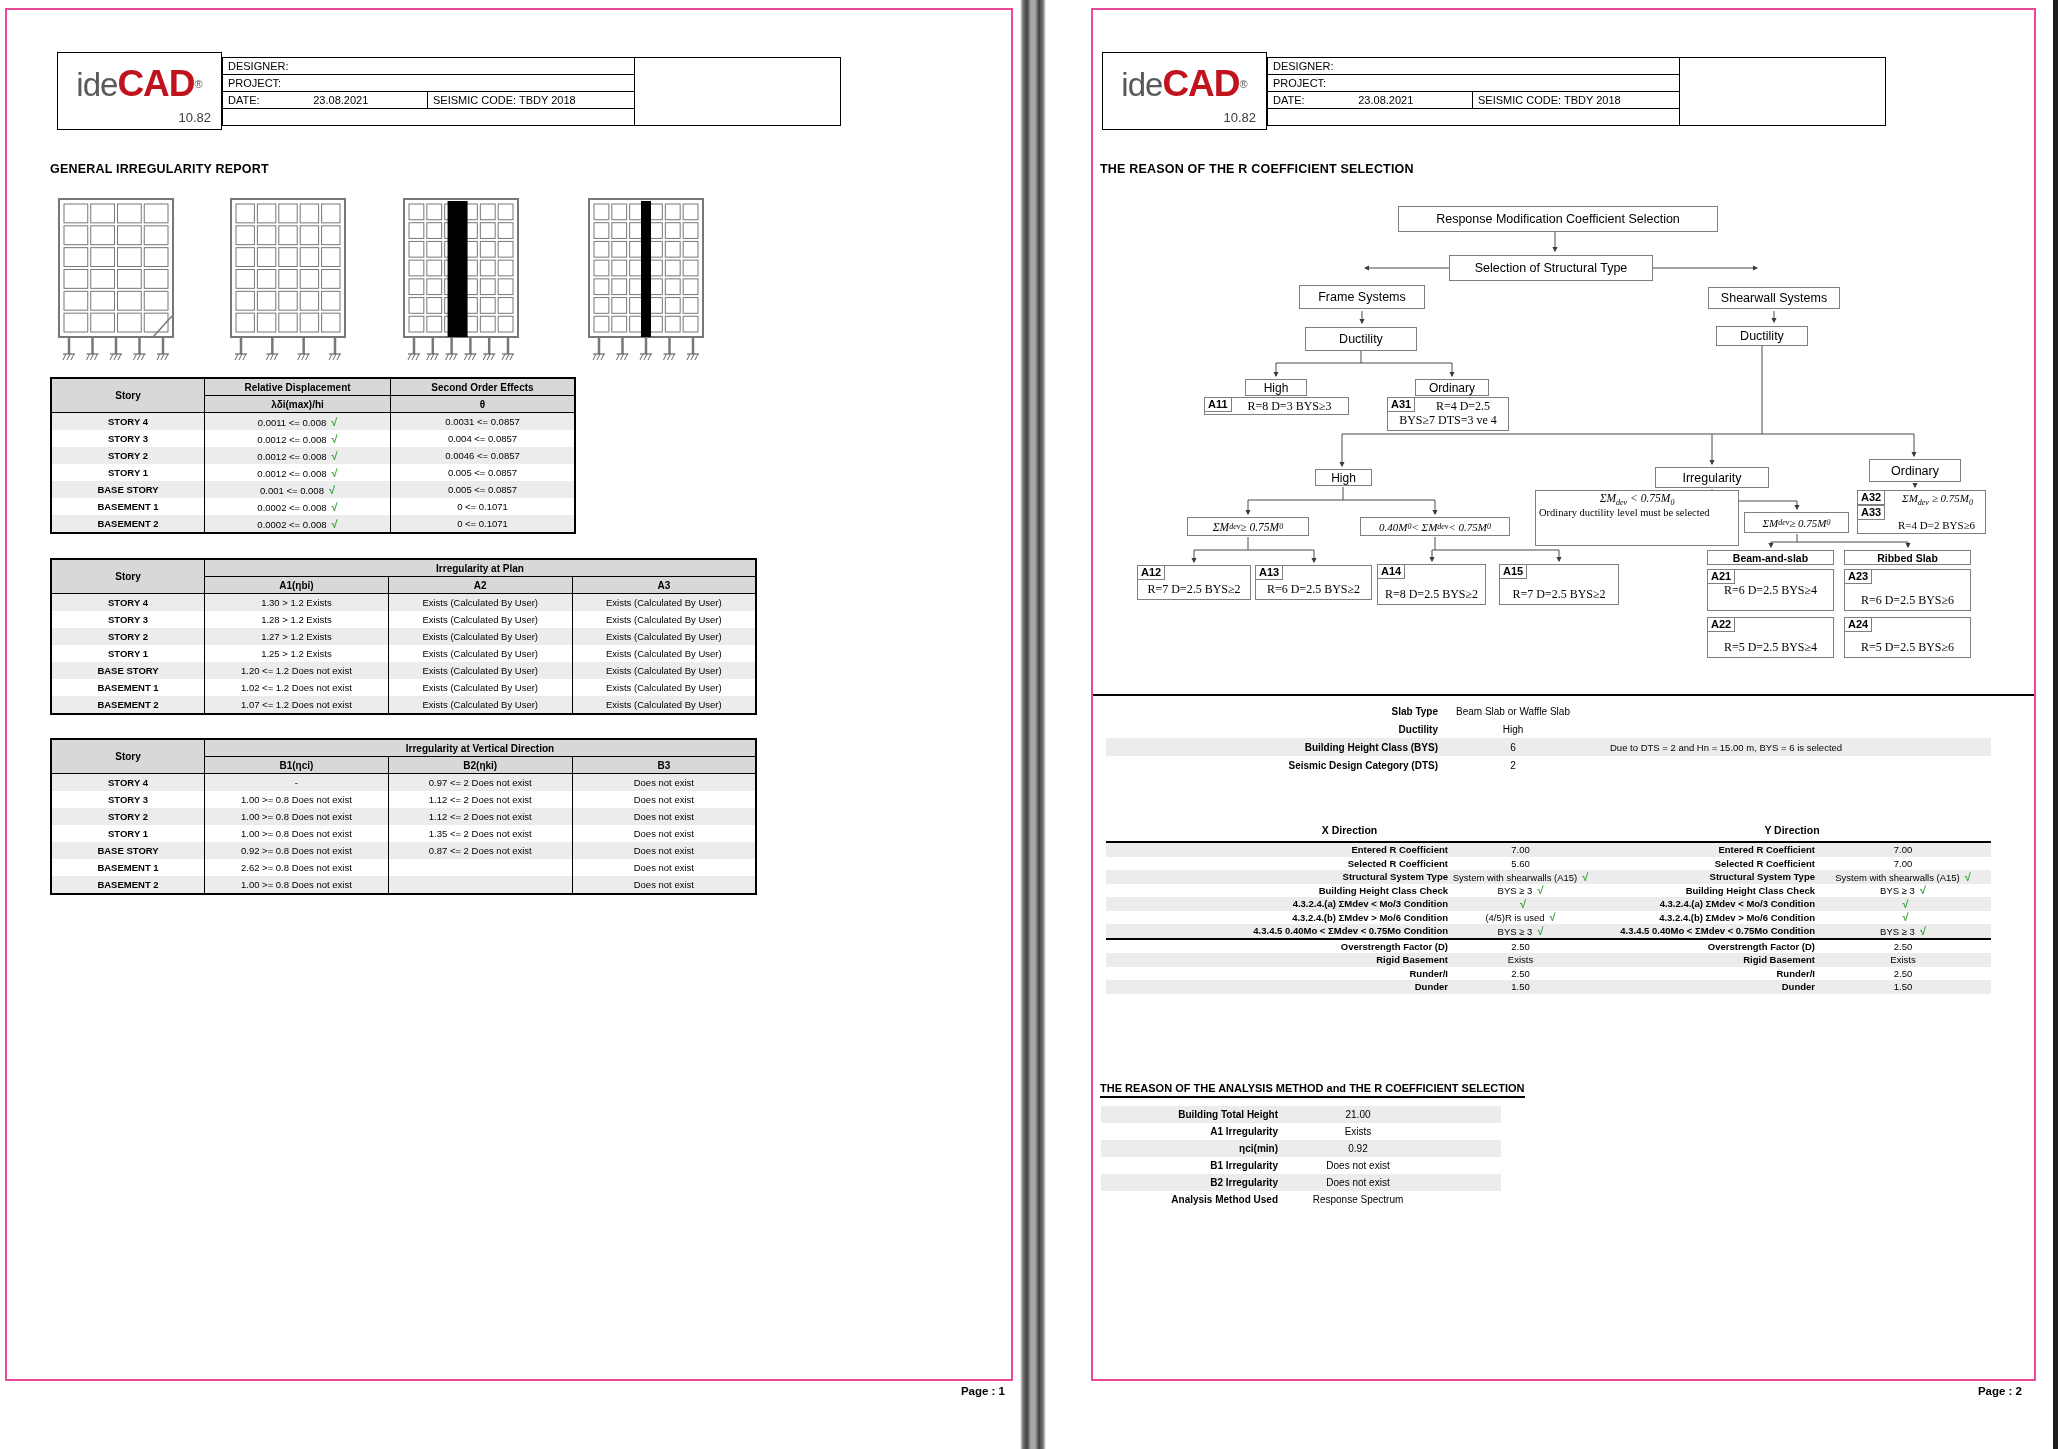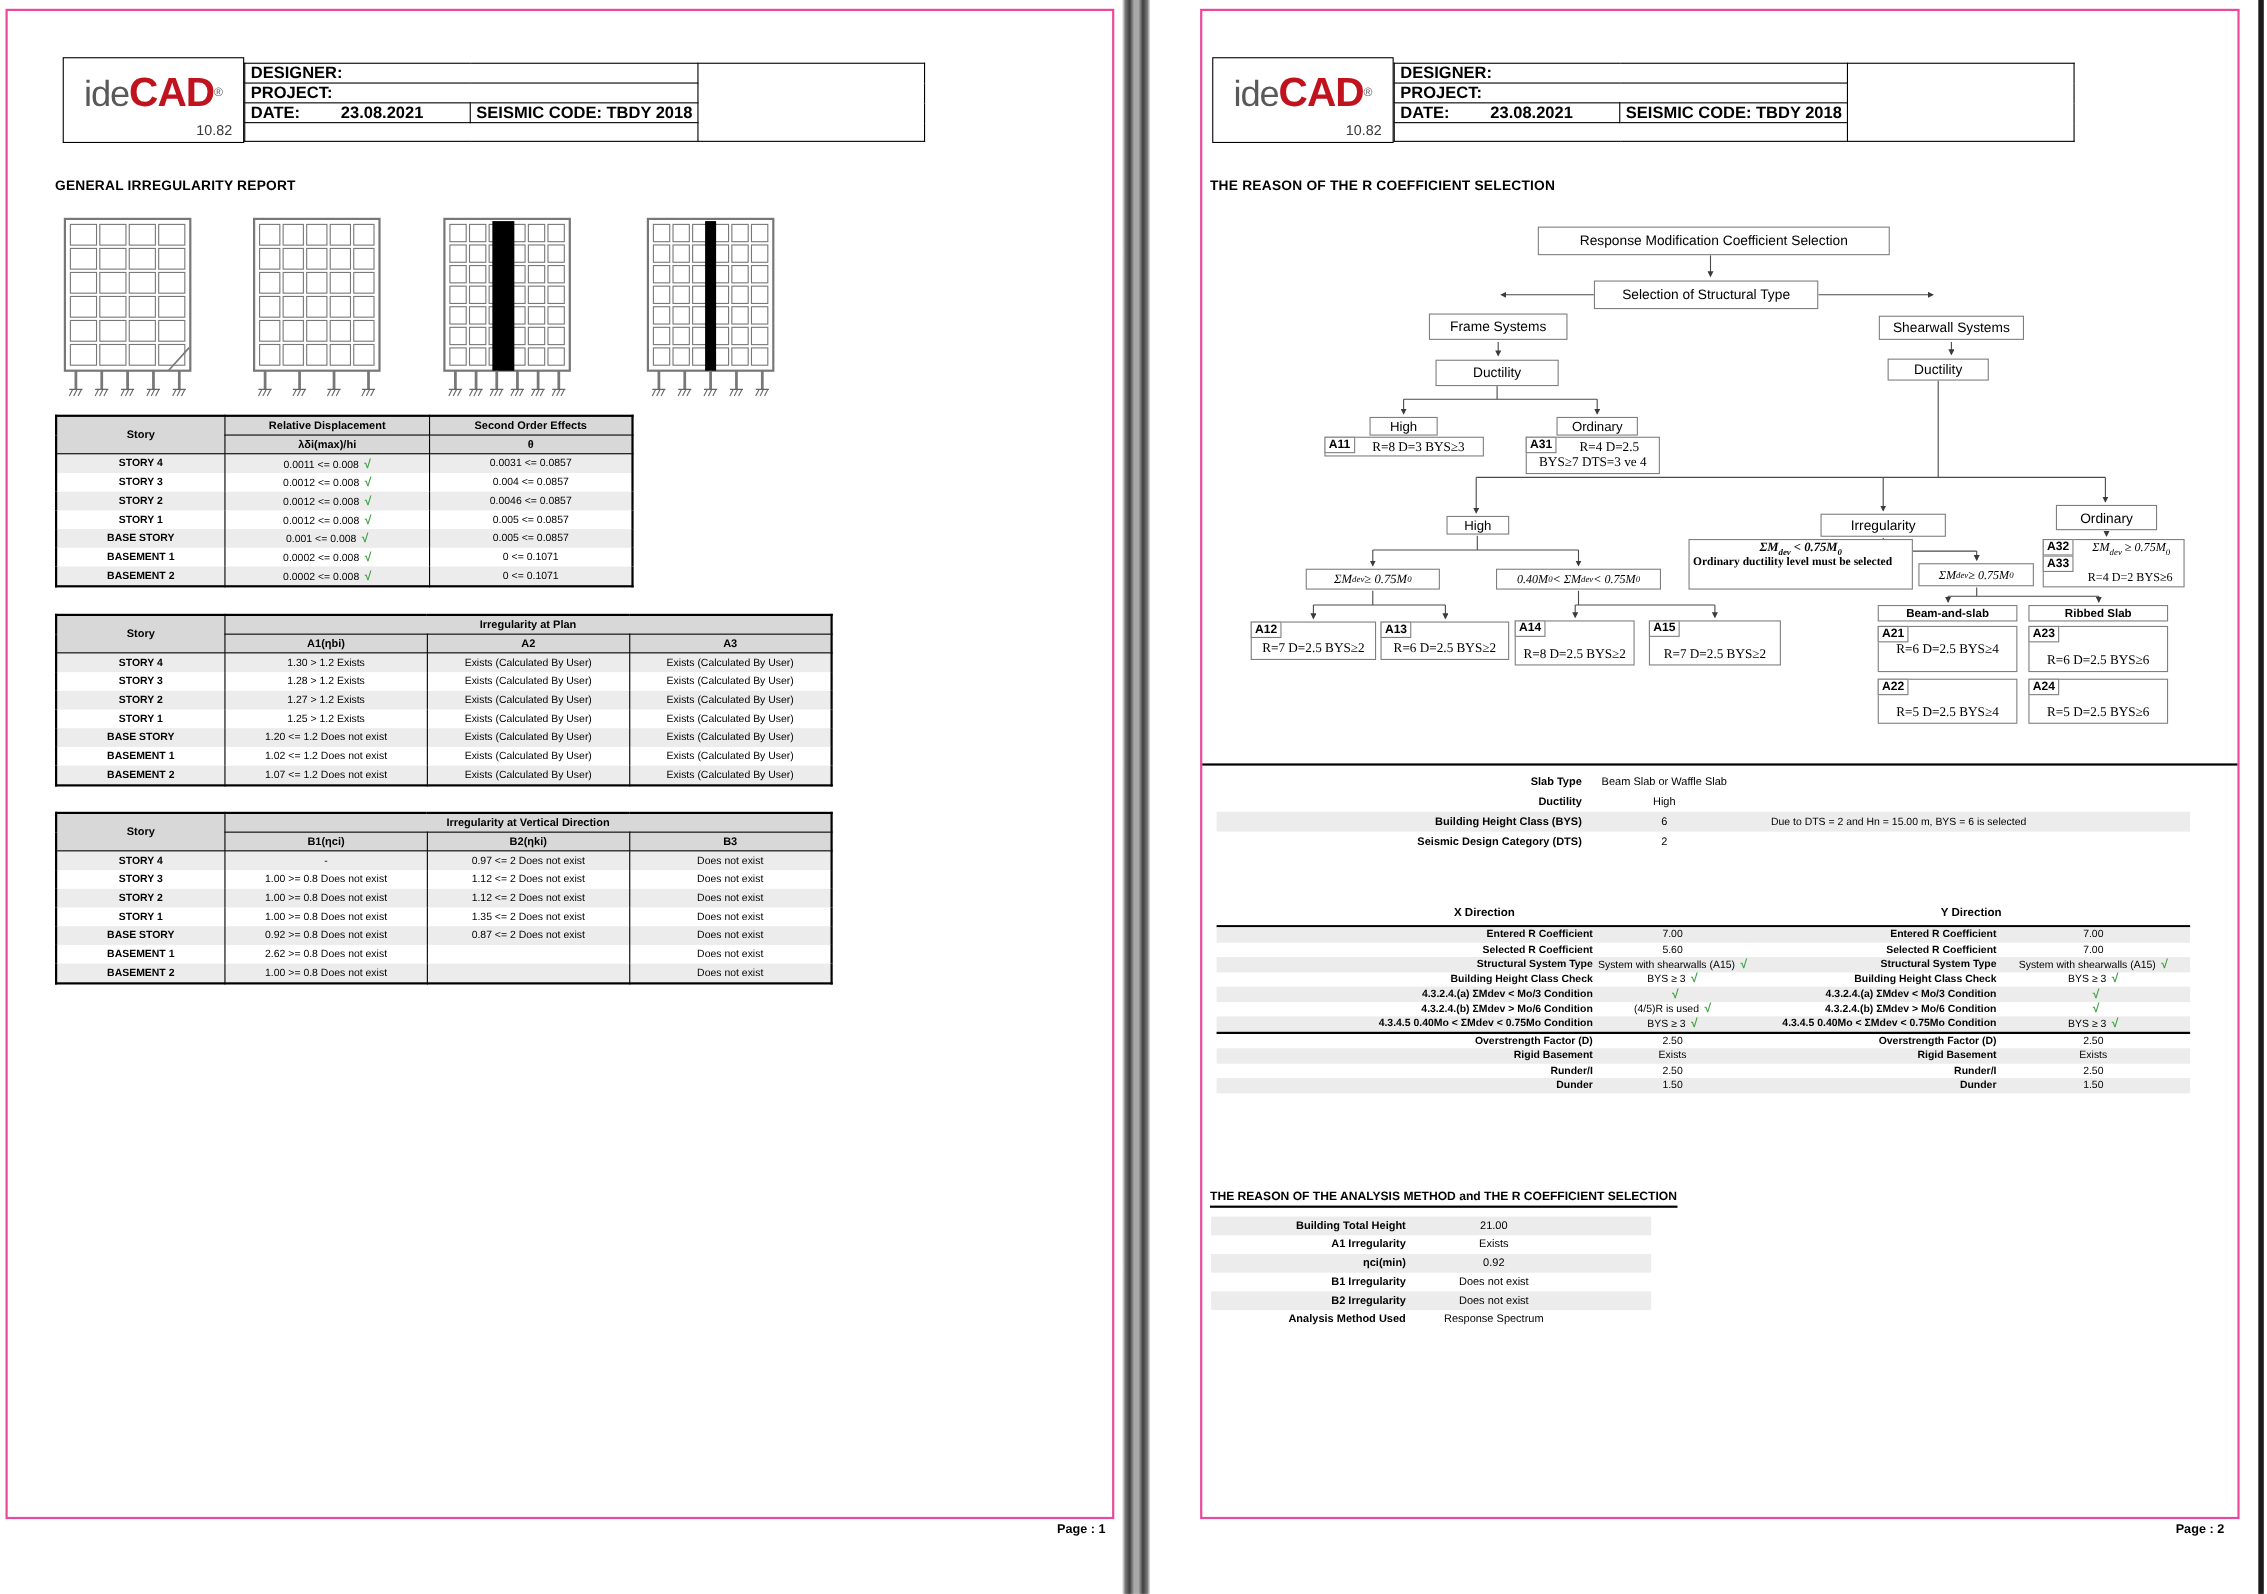--- a/index.html
+++ b/index.html
@@ -11,21 +11,21 @@
     background:linear-gradient(90deg,#fff 0px,#777 3px,#3f3f3f 7px,#a9a9a9 11px,#a9a9a9 15px,#3f3f3f 19px,#777 23px,#fff 26px);}
   .right-edge{position:absolute;top:0;height:100%;background:#1c1c1c;}
   
   .logo-box{border:1px solid #000;box-sizing:border-box;background:#fff;}
   .logo-line{text-align:center;margin-top:14px;line-height:34px;white-space:nowrap;}
   .l-ide{font-size:33px;color:#58595b;font-weight:400;letter-spacing:-1px;}
   .l-cad{font-size:37px;color:#c0131d;font-weight:900;letter-spacing:-1px;}
   .l-reg{font-size:11px;color:#58595b;vertical-align:top;}
   .l-ver{text-align:right;font-size:13px;color:#3a3a3a;margin:2px 10px 0 0;}
   .hdr-table{border-collapse:collapse;table-layout:fixed;}
-  .hdr-table td{border:1px solid #000;font-weight:bold;font-size:15px;padding:0 5px;height:17px;box-sizing:border-box;white-space:nowrap;}
+  .hdr-table td{border:1px solid #000;font-weight:normal;font-size:11px;padding:0 5px;height:17px;box-sizing:border-box;white-space:nowrap;}
   .date-cell{display:flex;align-items:center;}
   .date-val{flex:1;text-align:center;}
   
   .sec-title{font-weight:bold;letter-spacing:.2px;white-space:nowrap;}
   
   table.rep{border-collapse:collapse;table-layout:fixed;border:2px solid #000;background:#fff;}
   table.rep th{border:1px solid #000;background:#d8d8d8;font-size:10px;font-weight:bold;height:16px;padding:0;text-align:center;}
   table.rep td{border-left:1px solid #000;border-right:1px solid #000;font-size:9.5px;height:17px;padding:0;text-align:center;white-space:nowrap;}
   table.rep tr.odd td{background:#ececec;}
   table.rep td.story{font-weight:bold;}
@@ -635,21 +635,21 @@
       <span class="aline">BYS≥7 DTS=3 ve 4</span>
     </div>
 
     <div class="fbox f12" style="left:222px;top:459px;width:57px;height:17px;">High</div>
     <div class="fbox" style="left:562px;top:457px;width:114px;height:21px;">Irregularity</div>
     <div class="fbox" style="left:776px;top:449px;width:92px;height:23px;">Ordinary</div>
 
     <div class="fbox math" style="left:94px;top:507px;width:122px;height:19px;font-size:11.5px;">ΣM<sub>dev</sub> ≥ 0.75M<sub>0</sub></div>
     <div class="fbox math" style="left:267px;top:507px;width:150px;height:19px;font-size:11px;">0.40M<sub>0</sub> &lt; ΣM<sub>dev</sub> &lt; 0.75M<sub>0</sub></div>
 
-    <div class="abox" style="left:442px;top:480px;width:204px;height:46px;font-weight:bold;">
+    <div class="abox" style="left:442px;top:480px;width:204px;height:56px;">
       <span class="notebox-l1 math">ΣM<sub>dev</sub> &lt; 0.75M<sub>0</sub></span>
       <span class="notebox-l2">Ordinary ductility level must be selected</span>
     </div>
 
     <div class="fbox math" style="left:651px;top:502px;width:105px;height:21px;font-size:11px;">ΣM<sub>dev</sub> ≥ 0.75M<sub>0</sub></div>
 
     <div class="abox" style="left:764px;top:480px;width:129px;height:44px;">
       <span class="atag">A32</span>
       <span class="atag atag2">A33</span>
       <span class="aline-top math" style="left:32px;font-size:11px;">ΣM<sub>dev</sub> ≥ 0.75M<sub>0</sub></span>

